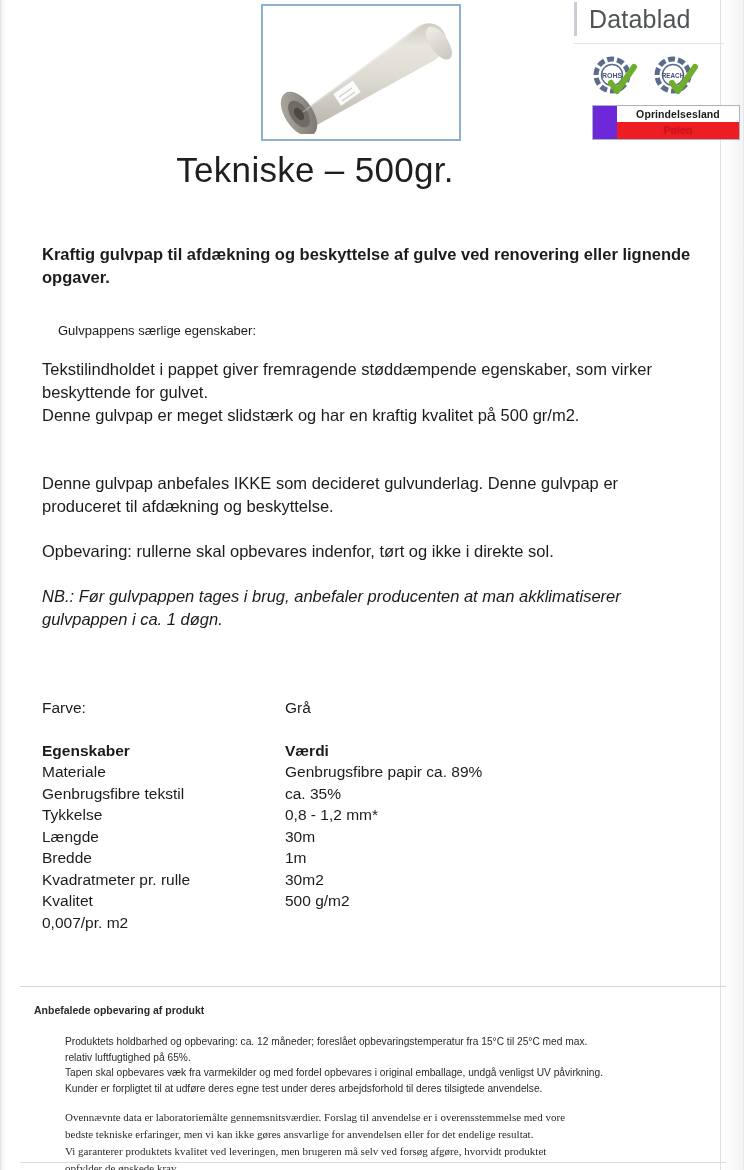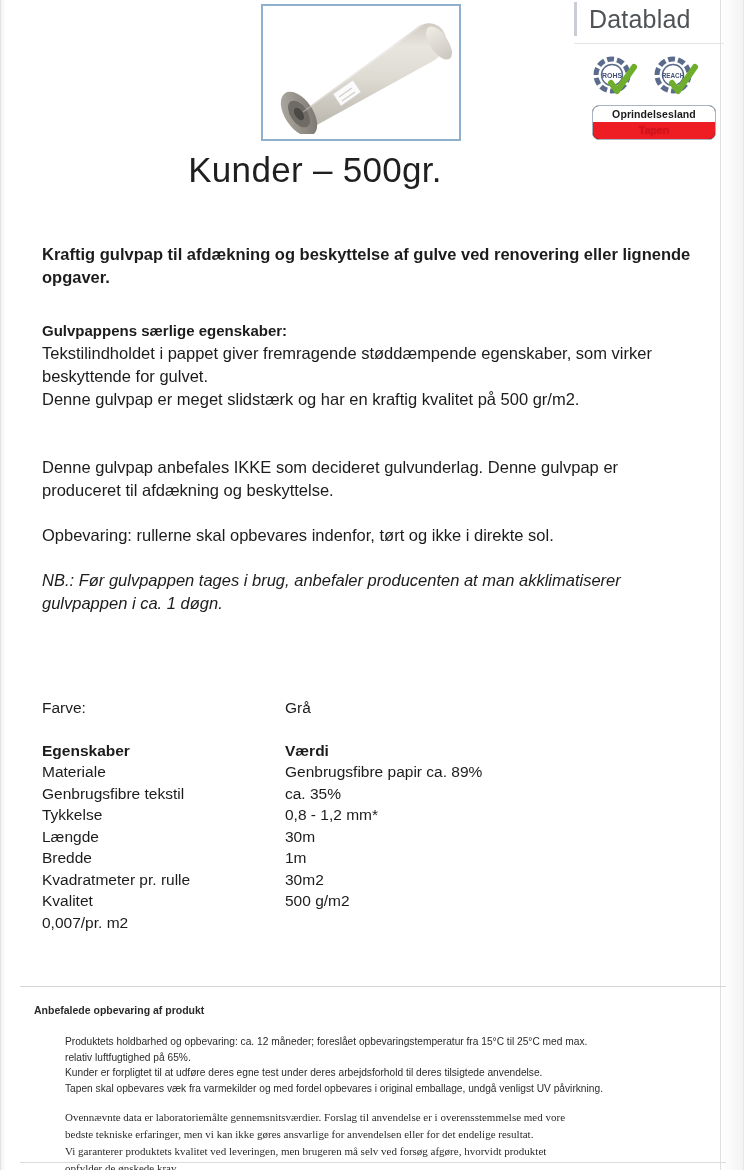--- a/index.html
+++ b/index.html
@@ -118,23 +118,24 @@
   .cert-badge {
     position: relative;
     width: 56px;
     height: 46px;
   }
 
   .origin-badge {
     margin: 6px 0 0 22px;
     width: 122px;
     border: 1px solid #a9b4c2;
-    border-radius: 7px;
+    border-radius: 0;
     overflow: hidden;
-    background: #000000;
+    background: #6d28d9;
+    padding-left: 24px;
   }
   .origin-label {
     text-align: center;
     font-size: 10.5px;
     font-weight: bold;
     color: #1b1b1b;
     padding: 2px 0 2px;
     background: #ffffff;
     letter-spacing: 0.1px;
   }
@@ -178,24 +179,24 @@
   }
   .para.tight { margin-bottom: 0; }
   .para.italic { font-style: italic; }
   .lead-bold {
     font-weight: bold;
     font-size: 16.5px;
     line-height: 23px;
     margin: 0 0 30px 0;
   }
   .sec-head {
-    font-weight: bold;
-    font-size: 15px;
+    font-weight: normal;
+    font-size: 13px;
     line-height: 23px;
-    margin: 0;
+    margin: 16px;
   }
   .gap-md { height: 23px; }
 
   
   .spec-wrap {
     position: absolute;
     left: 42px;
     top: 697px;
     width: 650px;
     color: #1c1c1c;
@@ -333,25 +334,25 @@
             <circle cx="23" cy="22" r="10.5" fill="none" stroke="#5a6b8c" stroke-width="1.4"></circle>
             <text x="23" y="25" font-size="6.4" font-weight="bold" text-anchor="middle" fill="#44537a" font-family="'Liberation Sans', sans-serif">REACH</text>
             <path d="M22,30 L28,38 L45,14" fill="none" stroke="#6fae2a" stroke-width="6" stroke-linecap="round" stroke-linejoin="round"></path>
           </svg>
         </div>
 
       </div>
 
       <div class="origin-badge">
         <div class="origin-label">Oprindelsesland</div>
-        <div class="origin-country">Tapen</div>
+        <div class="origin-country">Polen</div>
       </div>
     </div>
 
-    <div class="product-title">Kunder – 500gr.</div>
+    <div class="product-title">Tekniske – 500gr.</div>
   </div>
 
   <div class="body-wrap">
 
     <div class="lead-bold">Kraftig gulvpap til afdækning og beskyttelse af gulve ved renovering eller lignende opgaver.</div>
 
     <div class="sec-head">Gulvpappens særlige egenskaber:</div>
     <div class="para tight">Tekstilindholdet i pappet giver fremragende støddæmpende egenskaber, som virker beskyttende for gulvet.</div>
     <div class="para">Denne gulvpap er meget slidstærk og har en kraftig kvalitet på 500 gr/m2.</div>
 
@@ -413,22 +414,22 @@
       </div>
   </div>
 
   <div class="footer-rule"></div>
 
   <div class="footer">
     <div class="footer-title">Anbefalede opbevaring af produkt</div>
     <div id="footer-storage">
         <div class="footer-line">Produktets holdbarhed og opbevaring: ca. 12 måneder; foreslået opbevaringstemperatur fra 15°C til 25°C med max.</div>
         <div class="footer-line">relativ luftfugtighed på 65%.</div>
+        <div class="footer-line">Tapen skal opbevares væk fra varmekilder og med fordel opbevares i original emballage, undgå venligst UV påvirkning.</div>
         <div class="footer-line">Kunder er forpligtet til at udføre deres egne test under deres arbejdsforhold til deres tilsigtede anvendelse.</div>
-        <div class="footer-line">Tapen skal opbevares væk fra varmekilder og med fordel opbevares i original emballage, undgå venligst UV påvirkning.</div>
       </div>
 
     <div class="footer-block2">
       <div id="footer-disclaimer">
           <div class="footer-line">Ovennævnte data er laboratoriemålte gennemsnitsværdier. Forslag til anvendelse er i overensstemmelse med vore</div>
           <div class="footer-line">bedste tekniske erfaringer, men vi kan ikke gøres ansvarlige for anvendelsen eller for det endelige resultat.</div>
           <div class="footer-line">Vi garanterer produktets kvalitet ved leveringen, men brugeren må selv ved forsøg afgøre, hvorvidt produktet</div>
           <div class="footer-line">opfylder de ønskede krav.</div>
         </div>
     </div>

